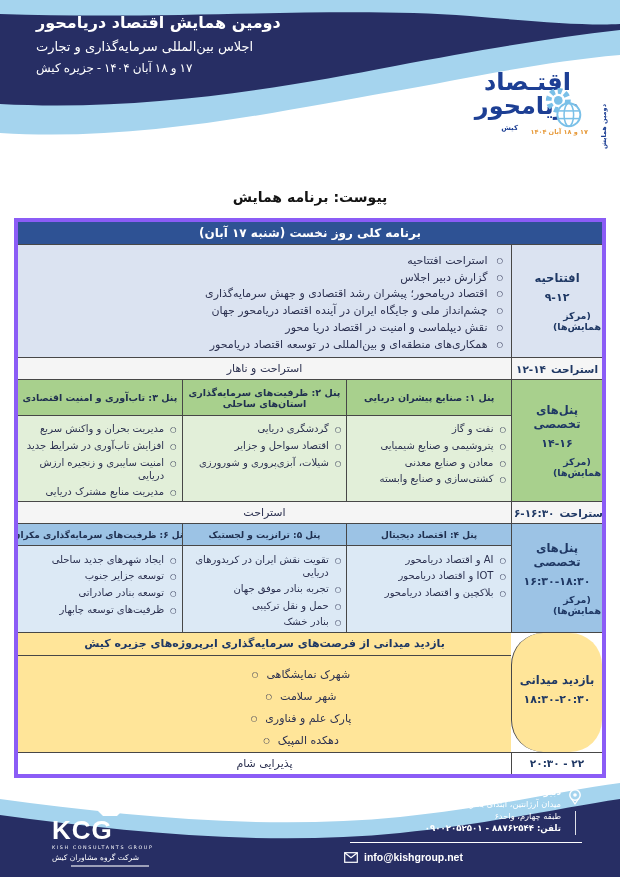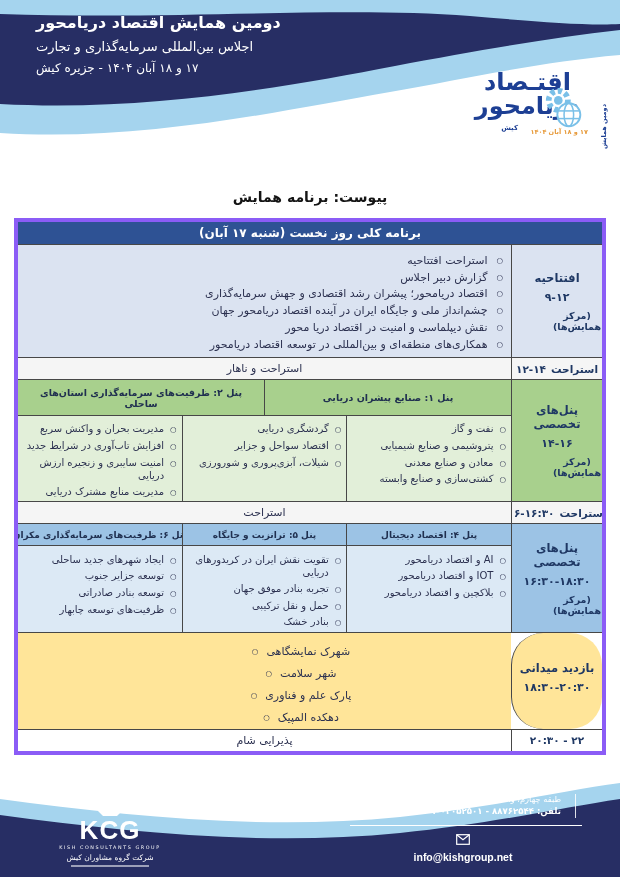--- a/index.html
+++ b/index.html
@@ -5,21 +5,21 @@
   html,body{margin:0;padding:0;}
   body{
     width:620px;height:877px;position:relative;overflow:hidden;background:#ffffff;
     font-family:"DejaVu Sans",sans-serif;
   }
   
   .hdr-wave{position:absolute;top:0;left:0;width:620px;height:150px;}
   .hdr-text{position:absolute;top:13px;left:36px;width:330px;text-align:left;color:#fff;direction:rtl;}
   .hdr-title{font-size:16px;font-weight:bold;margin-bottom:7px;}
   .hdr-sub{font-size:13px;margin-bottom:7px;}
-  .hdr-date{font-size:12px;}
+  .hdr-date{font-size:12px;font-family:Liberation Serif, serif;}
   
   .logo{position:absolute;top:70px;right:14px;width:196px;height:76px;direction:rtl;}
   .logo-main{position:absolute;top:0;right:26px;text-align:center;color:#1d3f94;font-weight:bold;line-height:1.02;}
   .logo-l1{font-size:24px;letter-spacing:1px;}
   .logo-l2{font-size:24px;}
   .logo-gear{position:absolute;left:132px;top:16px;width:46px;height:46px;}
   .logo-side{position:absolute;right:6px;top:34px;font-size:6.5px;color:#1d3f94;font-weight:bold;
     transform:rotate(-90deg);transform-origin:right top;white-space:nowrap;}
   .logo-kish{position:absolute;right:88px;top:54px;font-size:7px;color:#1d3f94;font-weight:bold;}
   .logo-date{position:absolute;right:18px;top:58px;font-size:6.5px;color:#e79b3c;font-weight:bold;white-space:nowrap;}
@@ -81,36 +81,36 @@
   .visit-body{background:#ffe599;flex:1;padding-top:8px;}
   .visit-list{width:300px;margin:0 60px 0 auto;direction:rtl;}
   .visit-list .bi{justify-content:center;height:22px;font-size:11px;align-items:center;gap:8px;}
   
   .row-dinner{height:22px;}
   .row-dinner .ccell{background:#ffffff;text-align:center;font-size:11px;line-height:21px;}
   .row-dinner .lblcell{background:#ffffff;font-size:10.5px;}
   .time-ltr{direction:ltr;unicode-bidi:isolate;}
   
   .ftr-wave{position:absolute;bottom:0;left:0;width:620px;height:120px;}
-  .kcg{position:absolute;left:52px;bottom:10px;width:116px;text-align:center;color:#fff;}
+  .kcg{position:absolute;left:52px;bottom:10px;width:116px;text-align:left;color:#fff;}
   .kcg-ship{width:30px;height:17px;margin:0 auto;display:block;}
   .kcg-name{font-size:26px;font-weight:bold;letter-spacing:1px;line-height:25px;font-family:"Liberation Sans","DejaVu Sans",sans-serif;}
   .kcg-sub{font-size:4.8px;letter-spacing:1.6px;margin-top:2px;white-space:nowrap;}
   .kcg-fa{font-size:7.5px;direction:rtl;margin-top:3px;}
   .kcg-tagline{width:78px;height:2.5px;background:rgba(255,255,255,.55);margin:3px auto 0;}
   .contact{position:absolute;right:38px;bottom:14px;direction:rtl;color:#fff;text-align:right;width:250px;}
   .contact-row{display:flex;gap:7px;direction:rtl;}
   .pin-col{display:flex;flex-direction:column;align-items:center;padding-top:2px;}
   .pin-line{width:1px;flex:1;background:rgba(255,255,255,.85);margin-top:3px;}
   .c-title{font-size:9px;font-weight:bold;line-height:12px;}
   .c-line{font-size:8.3px;line-height:12px;}
   .c-phone{font-size:8.6px;font-weight:bold;line-height:13px;}
   .c-div{border-top:1px solid #ffffff;margin:7px 0 0 6px;width:232px;}
   .email-row{direction:ltr;display:flex;align-items:center;gap:6px;margin:8px 0 0 12px;justify-content:flex-start;
-    font-size:10.5px;font-weight:bold;font-family:"Liberation Sans","DejaVu Sans",sans-serif;flex-direction:column;}
+    font-size:10.5px;font-weight:bold;font-family:"Liberation Sans","DejaVu Sans",sans-serif;}
 </style>
 </head>
 <body>
 
 <svg class="hdr-wave" viewBox="0 0 620 150" xmlns="http://www.w3.org/2000/svg">
   <path d="M0,0 H620 V55 C540,62 470,78 390,92 C280,111 140,142 0,133 Z" fill="#a5d4ee"></path>
   <path d="M0,14 C180,20 340,6 470,16 C530,21 585,26 620,24 L620,30 C550,38 480,50 395,66 C290,86 150,112 0,104 Z" fill="#272e64"></path>
 </svg>
 
 <div class="hdr-text">
@@ -192,20 +192,21 @@
   <div class="trow sect-green">
     <div class="lblcell">
       <div class="lbl-t1">پنل‌های تخصصی</div>
       <div class="lbl-time time-ltr">۱۴-۱۶</div>
       <div class="lbl-venue">(مرکز همایش‌ها)</div>
     </div>
     <div class="sect-main">
       <div class="phead-row">
         <div class="pcell phead">پنل ۱: صنایع پیشران دریایی</div>
         <div class="pcell phead">پنل ۲: ظرفیت‌های سرمایه‌گذاری استان‌های ساحلی</div>
+        <div class="pcell phead">پنل ۳: تاب‌آوری و امنیت اقتصادی</div>
       </div>
       <div class="pbody-row">
         <div class="pcell">
           <div class="blist plist">
               <div class="bi">
                 <span class="blt">○</span>
                 <span class="bit">نفت و گاز</span>
               </div>
               <div class="bi">
                 <span class="blt">○</span>
@@ -271,21 +272,21 @@
 
   <div class="trow sect-blue">
     <div class="lblcell">
       <div class="lbl-t1">پنل‌های تخصصی</div>
       <div class="lbl-time time-ltr">۱۶:۳۰-۱۸:۳۰</div>
       <div class="lbl-venue">(مرکز همایش‌ها)</div>
     </div>
     <div class="sect-main">
       <div class="phead-row">
         <div class="pcell phead">پنل ۴: اقتصاد دیجیتال</div>
-        <div class="pcell phead">پنل ۵: ترانزیت و جایگاه</div>
+        <div class="pcell phead">پنل ۵: ترانزیت و لجستیک</div>
         <div class="pcell phead">پنل ۶: ظرفیت‌های سرمایه‌گذاری مکران</div>
       </div>
       <div class="pbody-row">
         <div class="pcell">
           <div class="blist plist">
               <div class="bi">
                 <span class="blt">○</span>
                 <span class="bit">AI و اقتصاد دریامحور</span>
               </div>
               <div class="bi">
@@ -341,20 +342,21 @@
       </div>
     </div>
   </div>
 
   <div class="trow sect-yellow">
     <div class="lblcell">
       <div class="lbl-t1">بازدید میدانی</div>
       <div class="lbl-time time-ltr">۱۸:۳۰-۲۰:۳۰</div>
     </div>
     <div class="sect-main">
+      <div class="vtitle">بازدید میدانی از فرصت‌های سرمایه‌گذاری ابرپروژه‌های جزیره کیش</div>
       <div class="visit-body">
         <div class="visit-list">
             <div class="bi">
               <span class="bit">شهرک نمایشگاهی</span>
               <span class="blt">○</span>
             </div>
             <div class="bi">
               <span class="bit">شهر سلامت</span>
               <span class="blt">○</span>
             </div>

